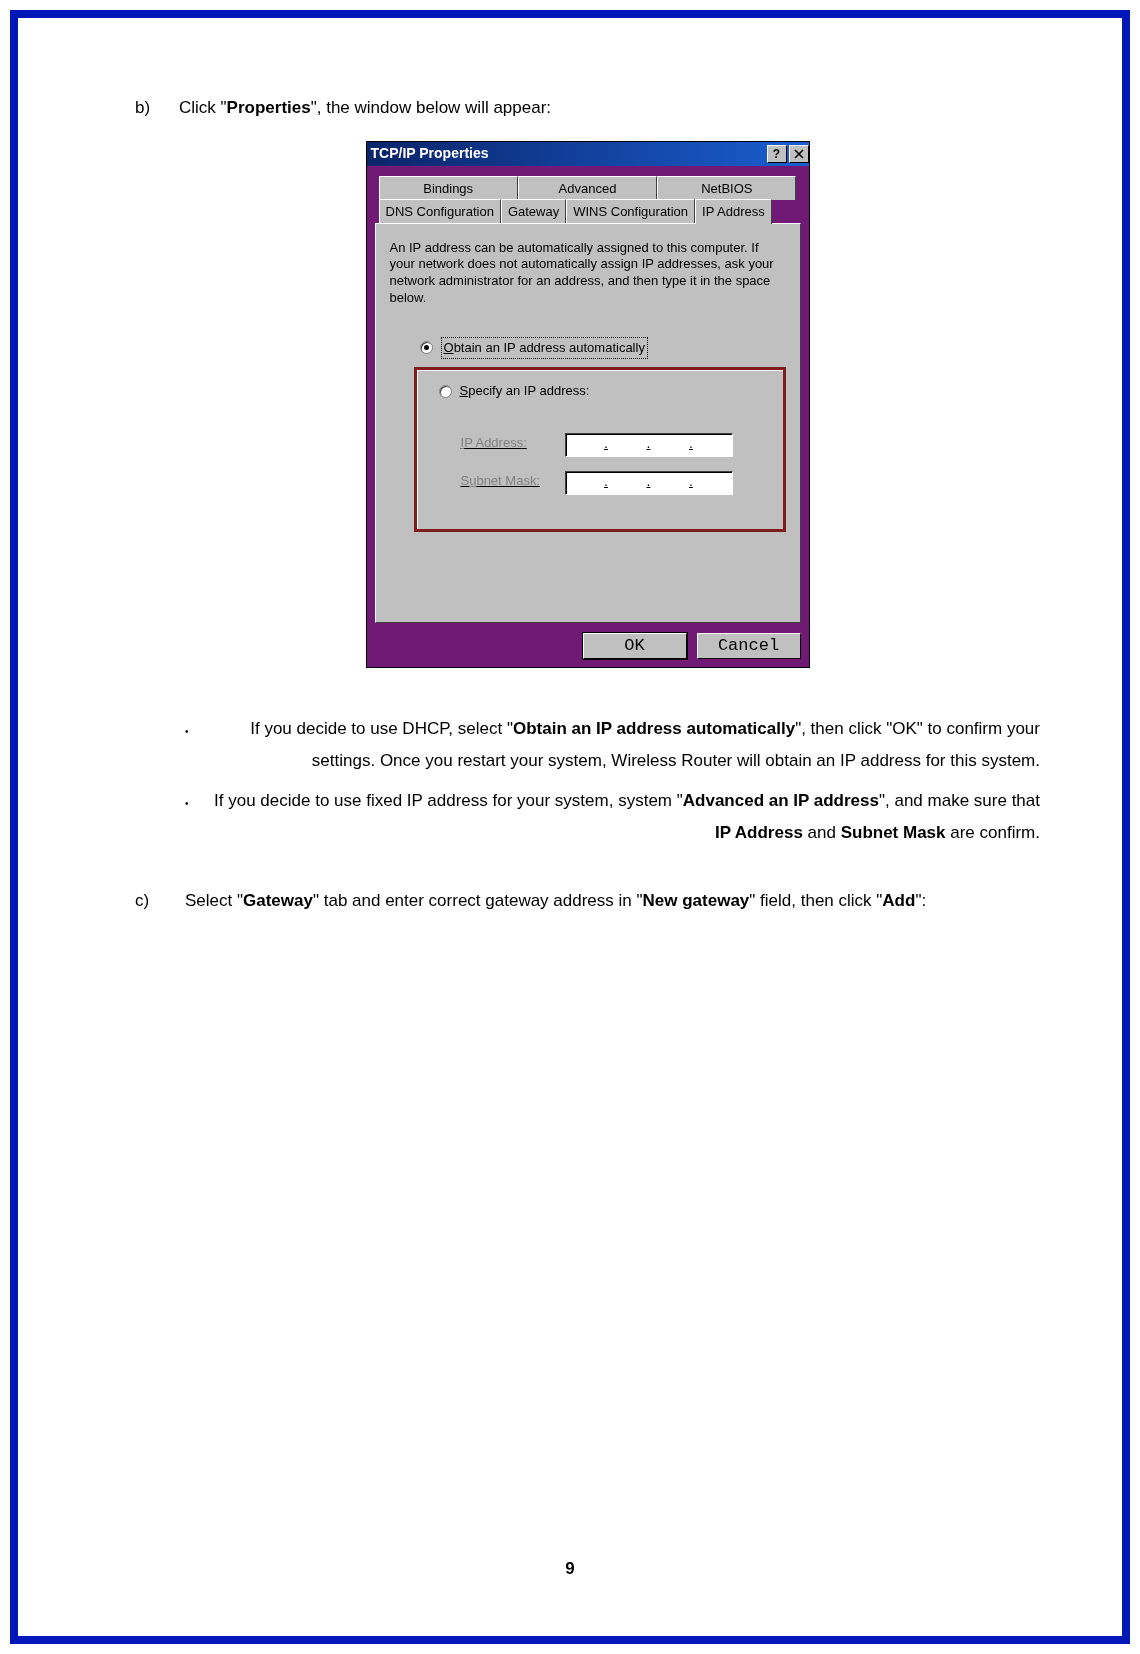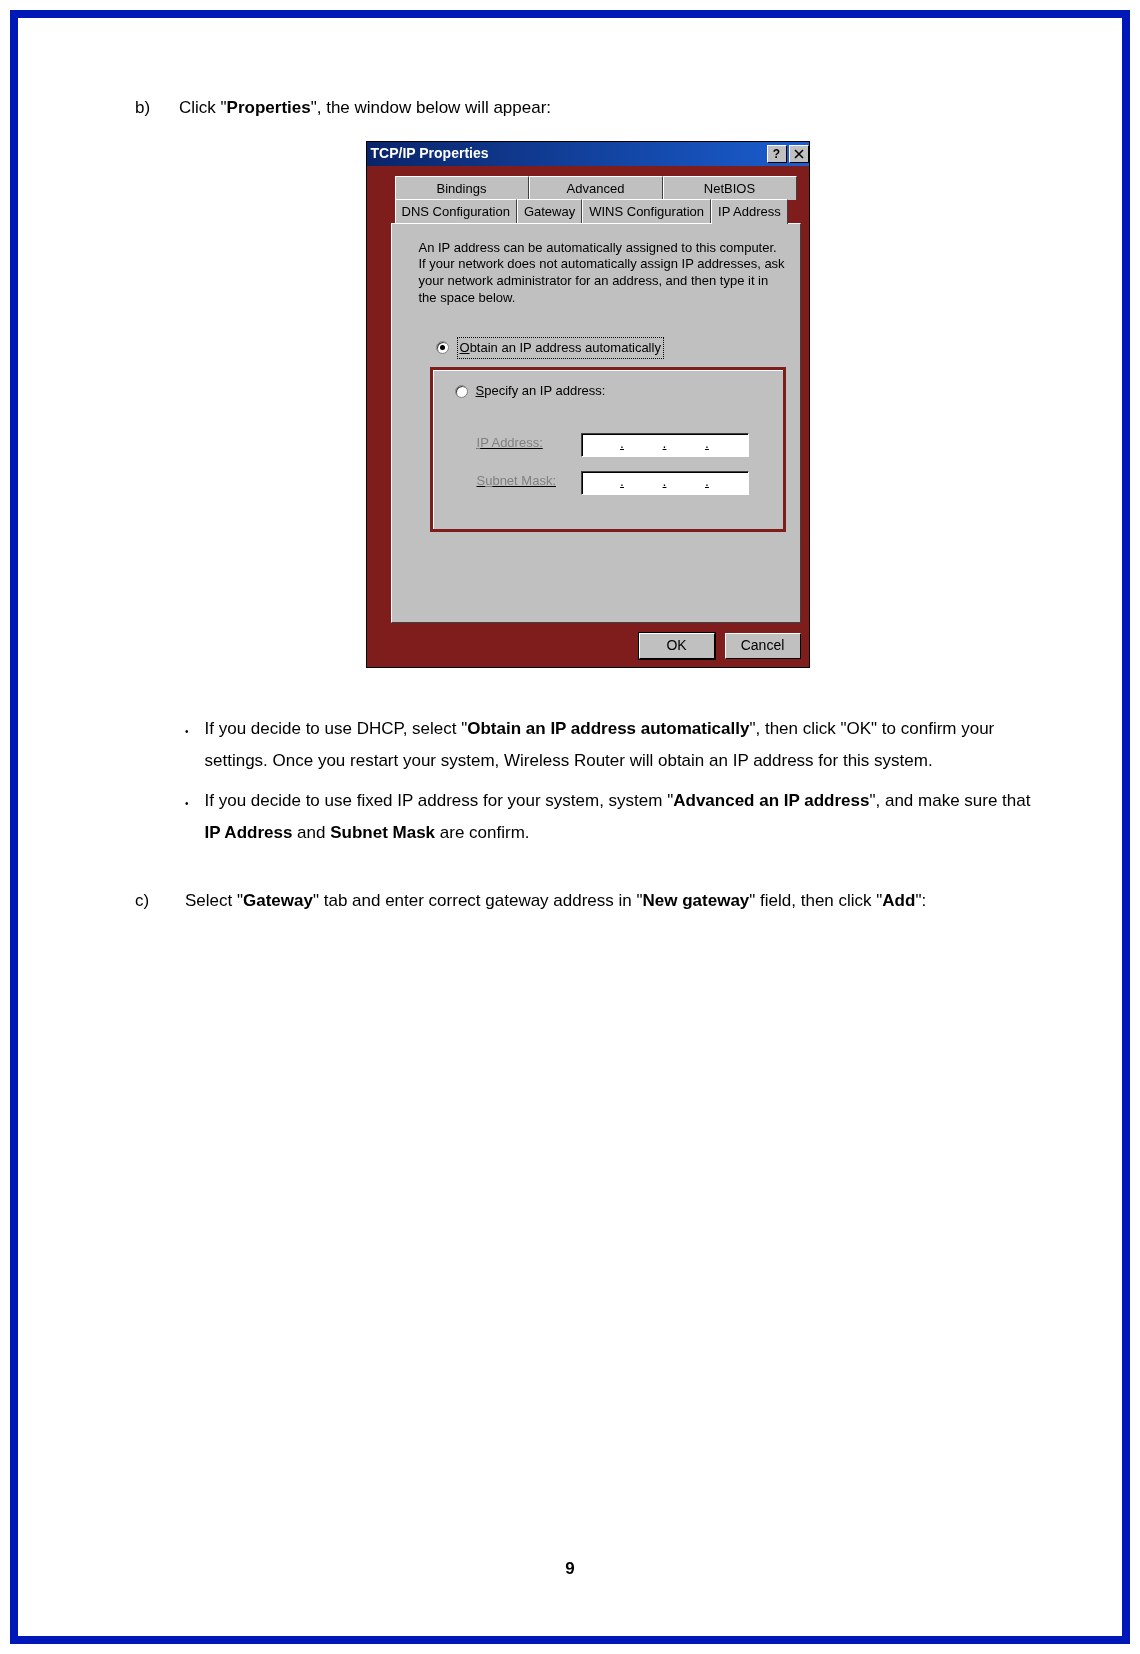--- a/index.html
+++ b/index.html
@@ -54,22 +54,22 @@
     background: #c0c0c0;
     border-top: 1px solid #fff;
     border-left: 1px solid #fff;
     border-right: 1px solid #000;
     border-bottom: 1px solid #000;
     margin-left: 2px;
     display: flex; align-items: center; justify-content: center;
     color: #000; font-family: "Tahoma", sans-serif; font-size: 12px; font-weight: bold;
   }
   .dialog-body {
-    background: #7f1d1d;
-    padding: 10px 8px 8px 24px;
+    background: #701a75;
+    padding: 10px 8px 8px 8px;
     font-family: "Microsoft Sans Serif","Tahoma",sans-serif;
     font-size: 13px;
     color: #000;
   }
   .tabs-back-row, .tabs-front-row {
     display: flex;
     position: relative;
     margin-left: 4px;
     margin-right: 4px;
   }
@@ -95,21 +95,21 @@
     border-left: 1px solid #fff;
     border-top: 1px solid #fff;
     border-right: 1px solid #404040;
     border-bottom: 1px solid #404040;
     margin: -1px 0 0 0;
     padding: 16px 14px 30px 14px;
     min-height: 400px;
     position: relative;
     background: #c0c0c0;
   }
-  .desc { font-size: 13px; line-height: 1.3; margin-bottom: 30px; margin-left: 13px; }
+  .desc { font-size: 13px; line-height: 1.3; margin-bottom: 30px; }
   .radio-row {
     display: flex; align-items: center; gap: 8px; margin: 8px 0 8px 30px;
   }
   .radio {
     width: 13px; height: 13px; border-radius: 50%;
     background: #fff;
     border: 1px solid #808080;
     box-shadow: inset 1px 1px 0 #404040;
     display: flex; align-items: center; justify-content: center;
   }
@@ -138,32 +138,32 @@
     border-top: 1px solid #404040; border-left: 1px solid #404040;
     border-right: 1px solid #fff; border-bottom: 1px solid #fff;
     box-shadow: inset 1px 1px 0 #000;
     display: flex; align-items: flex-end; justify-content: space-evenly;
     color: #000; font-size: 14px; padding-bottom:2px;
   }
   .btn-row {
     display:flex; gap:10px; justify-content:flex-end; margin-top:10px;
   }
   .w-btn {
-    width:76px; height:26px;
+    width:104px; height:26px;
     background:#c0c0c0;
     border-top:1px solid #fff; border-left:1px solid #fff;
     border-right:1px solid #000; border-bottom:1px solid #000;
-    font-family:Liberation Sans, sans-serif; font-size:14px;
+    font-family:Liberation Mono, monospace; font-size:17px;
     display:flex; align-items:center; justify-content:center;
   }
   .w-btn.default { box-shadow: 0 0 0 1px #000; }
   .bullets { margin: 0 0 35px 50px; }
   .bullet-item { display:flex; gap:16px; margin-bottom:8px; line-height:1.9; }
   .bullet-mark { font-size:10px; margin-top:9px; }
-  .bullet-text { flex:1; }
+  .bullet-text { flex:1;text-align:right; }
   .item-c { display:flex; gap:28px; line-height:1.9; }
   .page-number {
     position:absolute; bottom:75px; left:0; right:0;
     text-align:center; font-weight:bold; font-size:17px;
   }
   b { font-weight:bold; }
 </style>
 </head>
 <body>
 

